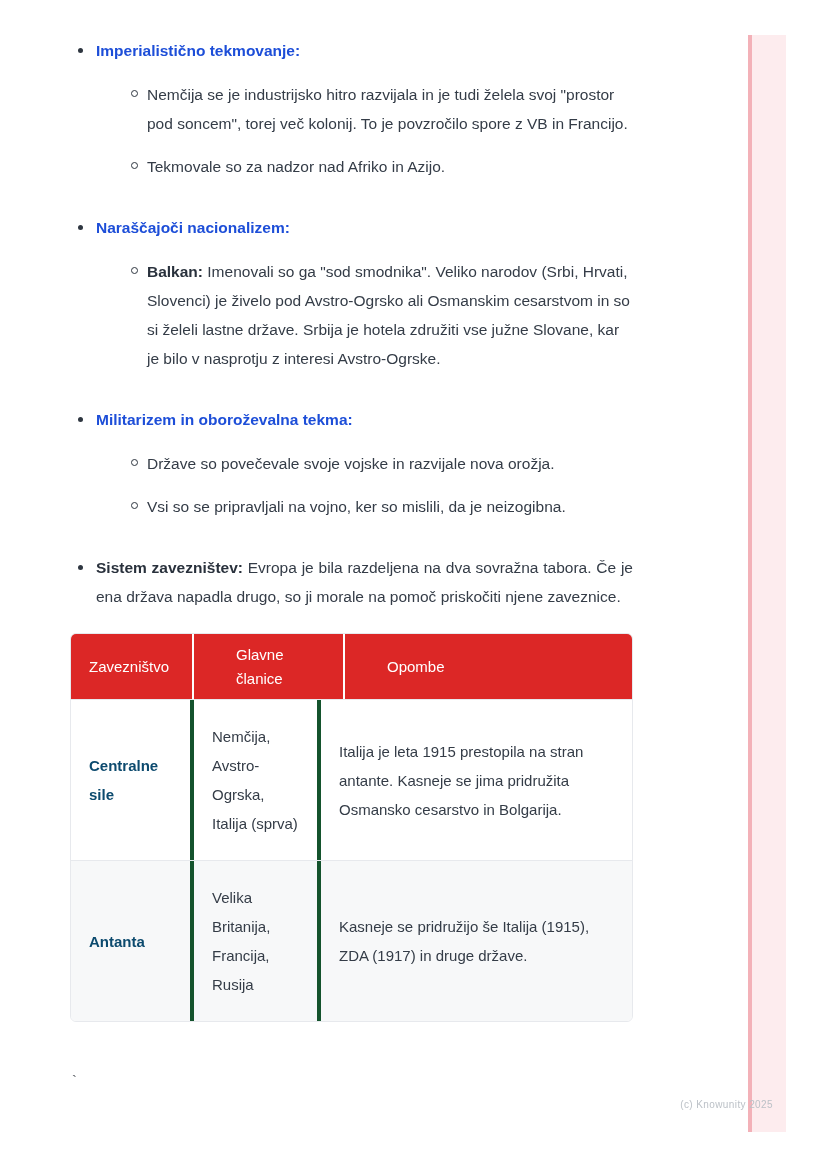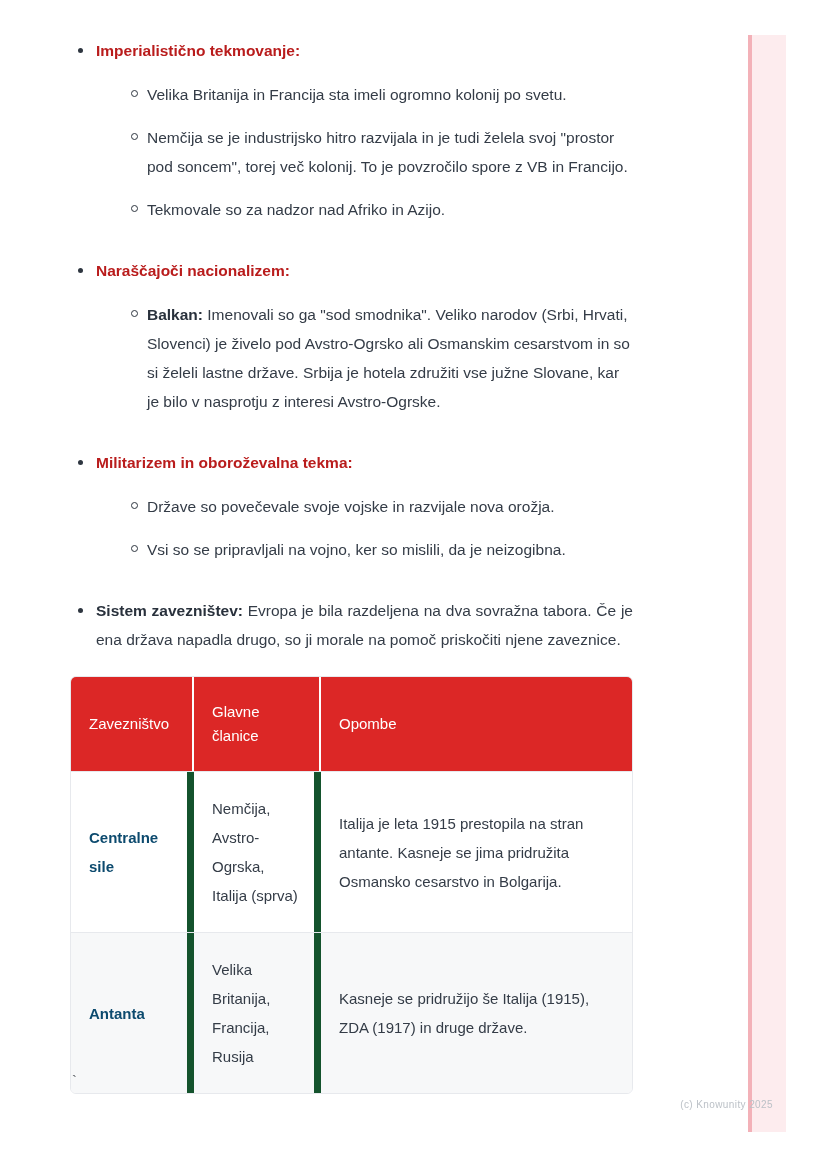--- a/index.html
+++ b/index.html
@@ -37,21 +37,21 @@
   .dot{
     display:block;width:5px;height:5px;border-radius:50%;
     background:#2e3640;margin-top:12px;margin-left:8px;
   }
   .ring{
     display:block;width:5px;height:5px;border-radius:50%;
     border:1.5px solid #2e3640;box-sizing:content-box;
     margin-top:10px;margin-left:9px;
   }
   .li1-body{flex:1;}
-  .section-title{font-weight:700;color:#b91c1c;}
+  .section-title{font-weight:700;color:#1d4ed8;}
   .sub-list{margin:15px 0 0 26px;}
   .li2{display:flex;margin-bottom:14px;}
   .li2 .marker{flex:0 0 25px;}
   .li2-body{flex:1;}
   .lead{font-weight:700;color:#29313c;}
   .section{margin-bottom:18px;}
   .justify{text-align:justify;}
   
   .alliance-table{
     margin-top:22px;
@@ -60,41 +60,42 @@
     border-radius:6px;
     overflow:hidden;
     box-sizing:border-box;
     font-size:15px;
   }
   .t-head{
     display:grid;
     grid-template-columns:123px 127px 312px;
     background:var(--header-red,#dc2726);
     color:#ffffff;
-    height:94px;
+    height:65px;
+    gap:24px;
   }
   .t-head .th{
     display:flex;align-items:center;
     padding-left:18px;padding-right:12px;
     font-weight:500;line-height:24px;
     border-right:2px solid #ffffff;
   }
   .t-head .th:last-child{border-right:none;border-radius:9px;}
   .t-row{
     display:grid;
     grid-template-columns:123px 127px 312px;
     background:#ffffff;
     border-top:1px solid #e7e9ed;
   }
   .t-row.alt{background:#f7f8f9;}
   .t-row .td{
     display:flex;align-items:center;
     padding:22px 14px 22px 18px;
     line-height:29px;
-    border-right:7px solid #14532d;
+    border-right:4px solid #14532d;
     min-height:84px;
     box-sizing:border-box;
   }
   .t-row .td:last-child{border-right:none;}
   .t-row .td.alliance{font-weight:700;color:#0c4a6e;}
   .row1 .td{min-height:128px;}
   .row2 .td{min-height:131px;}
   
   .stray-mark{
     position:absolute;left:72px;top:1072px;
@@ -123,26 +124,20 @@
         <span class="marker">
             <span class="dot"></span>
           </span>
         <div class="li1-body">
           <span class="section-title">Imperialistično tekmovanje:</span>
           <div class="sub-list">
             <div class="li2">
               <span class="marker">
                   <span class="ring"></span>
                 </span>
-              <div class="li2-body"><span class="lead"></span><span>Velika Britanija in Francija sta imeli ogromno kolonij po svetu.</span></div>
-            </div>
-            <div class="li2">
-              <span class="marker">
-                  <span class="ring"></span>
-                </span>
               <div class="li2-body"><span class="lead"></span><span>Nemčija se je industrijsko hitro razvijala in je tudi želela svoj "prostor pod soncem", torej več kolonij. To je povzročilo spore z VB in Francijo.</span></div>
             </div>
             <div class="li2">
               <span class="marker">
                   <span class="ring"></span>
                 </span>
               <div class="li2-body"><span class="lead"></span><span>Tekmovale so za nadzor nad Afriko in Azijo.</span></div>
             </div>
           </div>
         </div>

